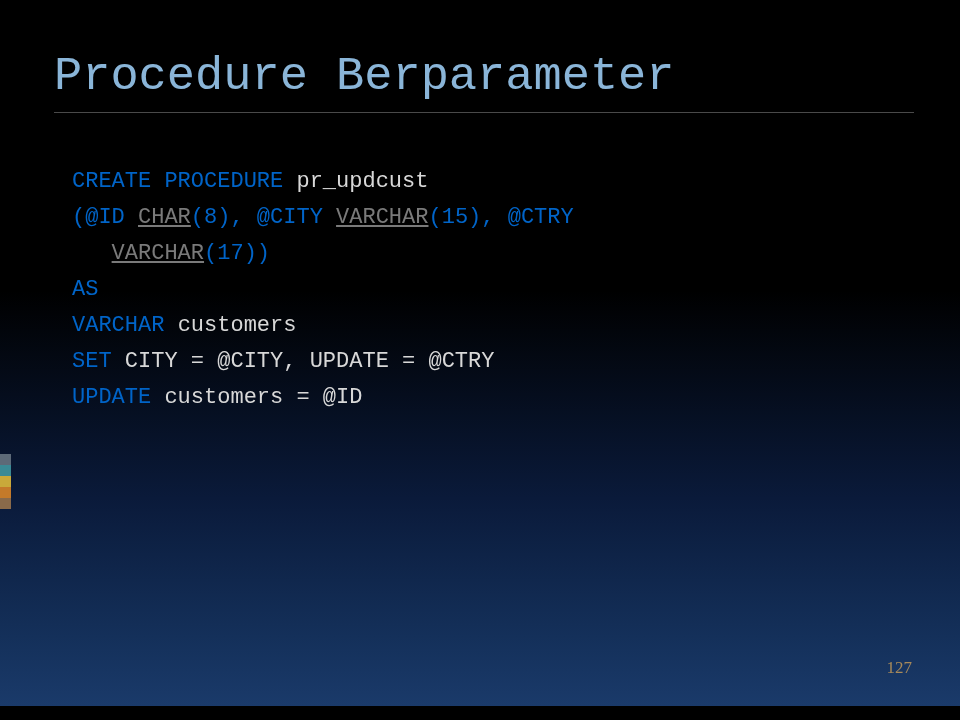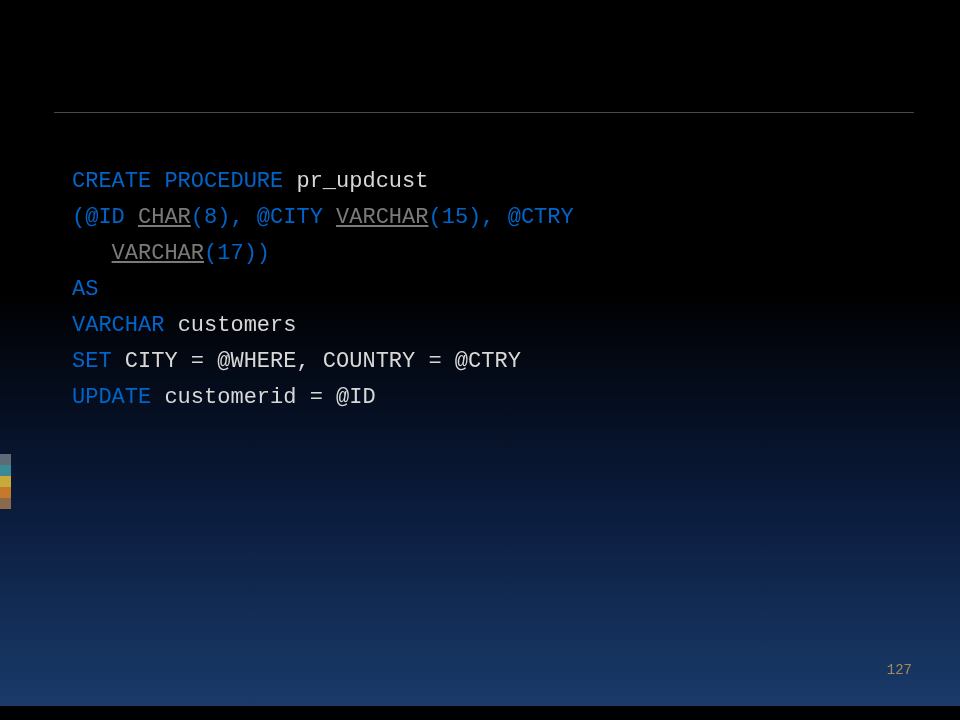--- a/index.html
+++ b/index.html
@@ -80,46 +80,47 @@
   }
   .sq1 { background: #5d6a78; }
   .sq2 { background: #3a8a95; }
   .sq3 { background: #c9a93a; }
   .sq4 { background: #c47a2a; }
   .sq5 { background: #8a6a4a; }
   .page-num {
     position: absolute;
     right: 48px;
     bottom: 28px;
-    font-family: Liberation Mono, monospace;
-    font-size: 14px;
+    font-family: Liberation Serif, serif;
+    font-size: 17px;
     color: #a88a5a;
   }
 </style>
 </head>
 <body>
 
 <div class="slide">
   <div class="topbar"></div>
   <div class="slide-inner">
 
+    <div class="title">Procedure Berparameter</div>
     <div class="underline"></div>
 
     <div class="accent-squares">
       <span class="sq sq1"></span>
       <span class="sq sq2"></span>
       <span class="sq sq3"></span>
       <span class="sq sq4"></span>
       <span class="sq sq5"></span>
     </div>
 
     <div class="code"><span class="kw">CREATE PROCEDURE </span><span class="id">pr_updcust</span>
 <span class="kw">(@ID </span><span class="gx">CHAR</span><span class="kw">(8), @CITY </span><span class="gx">VARCHAR</span><span class="kw">(15), @CTRY </span>
 <span>   </span><span class="gx">VARCHAR</span><span class="kw">(17))</span>
 <span class="kw">AS</span>
 <span class="kw">VARCHAR </span><span class="id">customers</span>
-<span class="kw">SET </span><span class="id">CITY = @WHERE, COUNTRY = @CTRY</span>
-<span class="kw">UPDATE </span><span class="id">customerid = @ID</span></div>
+<span class="kw">SET </span><span class="id">CITY = @CITY, UPDATE = @CTRY</span>
+<span class="kw">UPDATE </span><span class="id">customers = @ID</span></div>
 
     <div class="page-num">127</div>
 
   </div>
 </div>
 
 </body></html>

